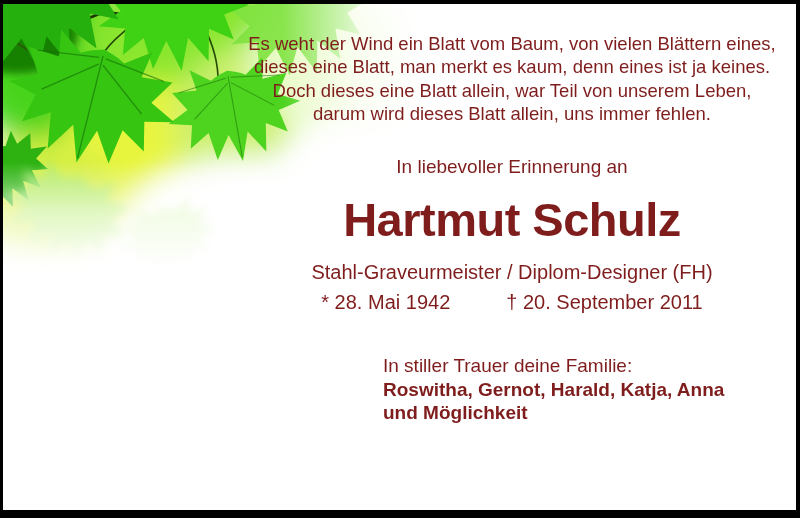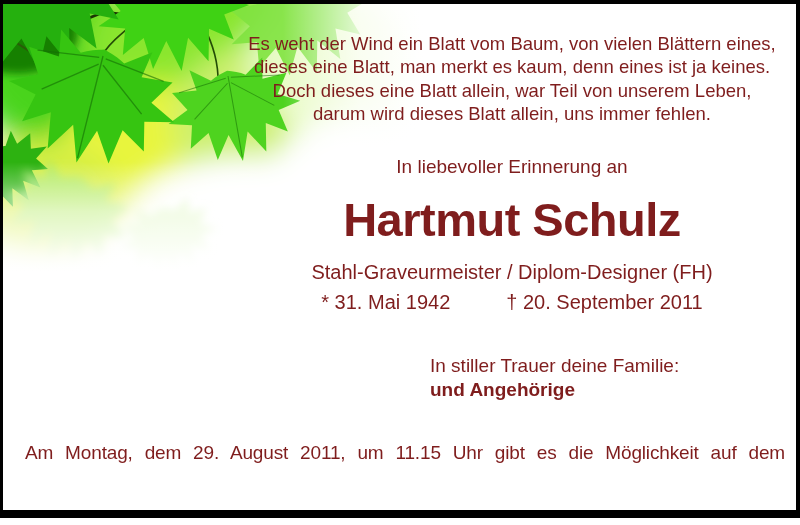--- a/index.html
+++ b/index.html
@@ -54,21 +54,20 @@
     font-size: 20px;
     line-height: 22px;
     white-space: nowrap;
   }
   .family-block {
     position: absolute;
     left: 380px; top: 350px;
     font-size: 19px;
     line-height: 23.5px;
     white-space: nowrap;
-    margin-left: 47px;
   }
   .family-block .bold { font-weight: bold; }
   .ceremony-block {
     position: absolute;
     left: 22px; top: 436px;
     width: 760px;
     font-size: 19px;
     line-height: 25px;
     letter-spacing: -0.15px;
   }
@@ -167,27 +166,27 @@
     <div>dieses eine Blatt, man merkt es kaum, denn eines ist ja keines.</div>
     <div>Doch dieses eine Blatt allein, war Teil von unserem Leben,</div>
     <div>darum wird dieses Blatt allein, uns immer fehlen.</div>
   </div>
 
   <div class="center-col">
     <div class="intro-line">In liebevoller Erinnerung an</div>
     <div class="deceased-name">Hartmut Schulz</div>
     <div class="profession-line">Stahl-Graveurmeister / Diplom-Designer (FH)</div>
     <div class="dates-line">
-      <span>* 31. Mai 1942</span>
+      <span>* 28. Mai 1942</span>
       <span>† 20. September 2011</span>
     </div>
   </div>
 
   <div class="family-block">
     <div>In stiller Trauer deine Familie:</div>
-    <div class="bold">und Angehörige</div>
+    <div class="bold">Roswitha, Gernot, Harald, Katja, Anna</div>
+    <div class="bold">und Möglichkeit</div>
   </div>
 
   <div class="ceremony-block">
-    <div class="ceremony-line-justified">Am Montag, dem 29. August 2011, um 11.15 Uhr gibt es die Möglichkeit auf dem</div>
   </div>
 
 </div>
 
 </body></html>

